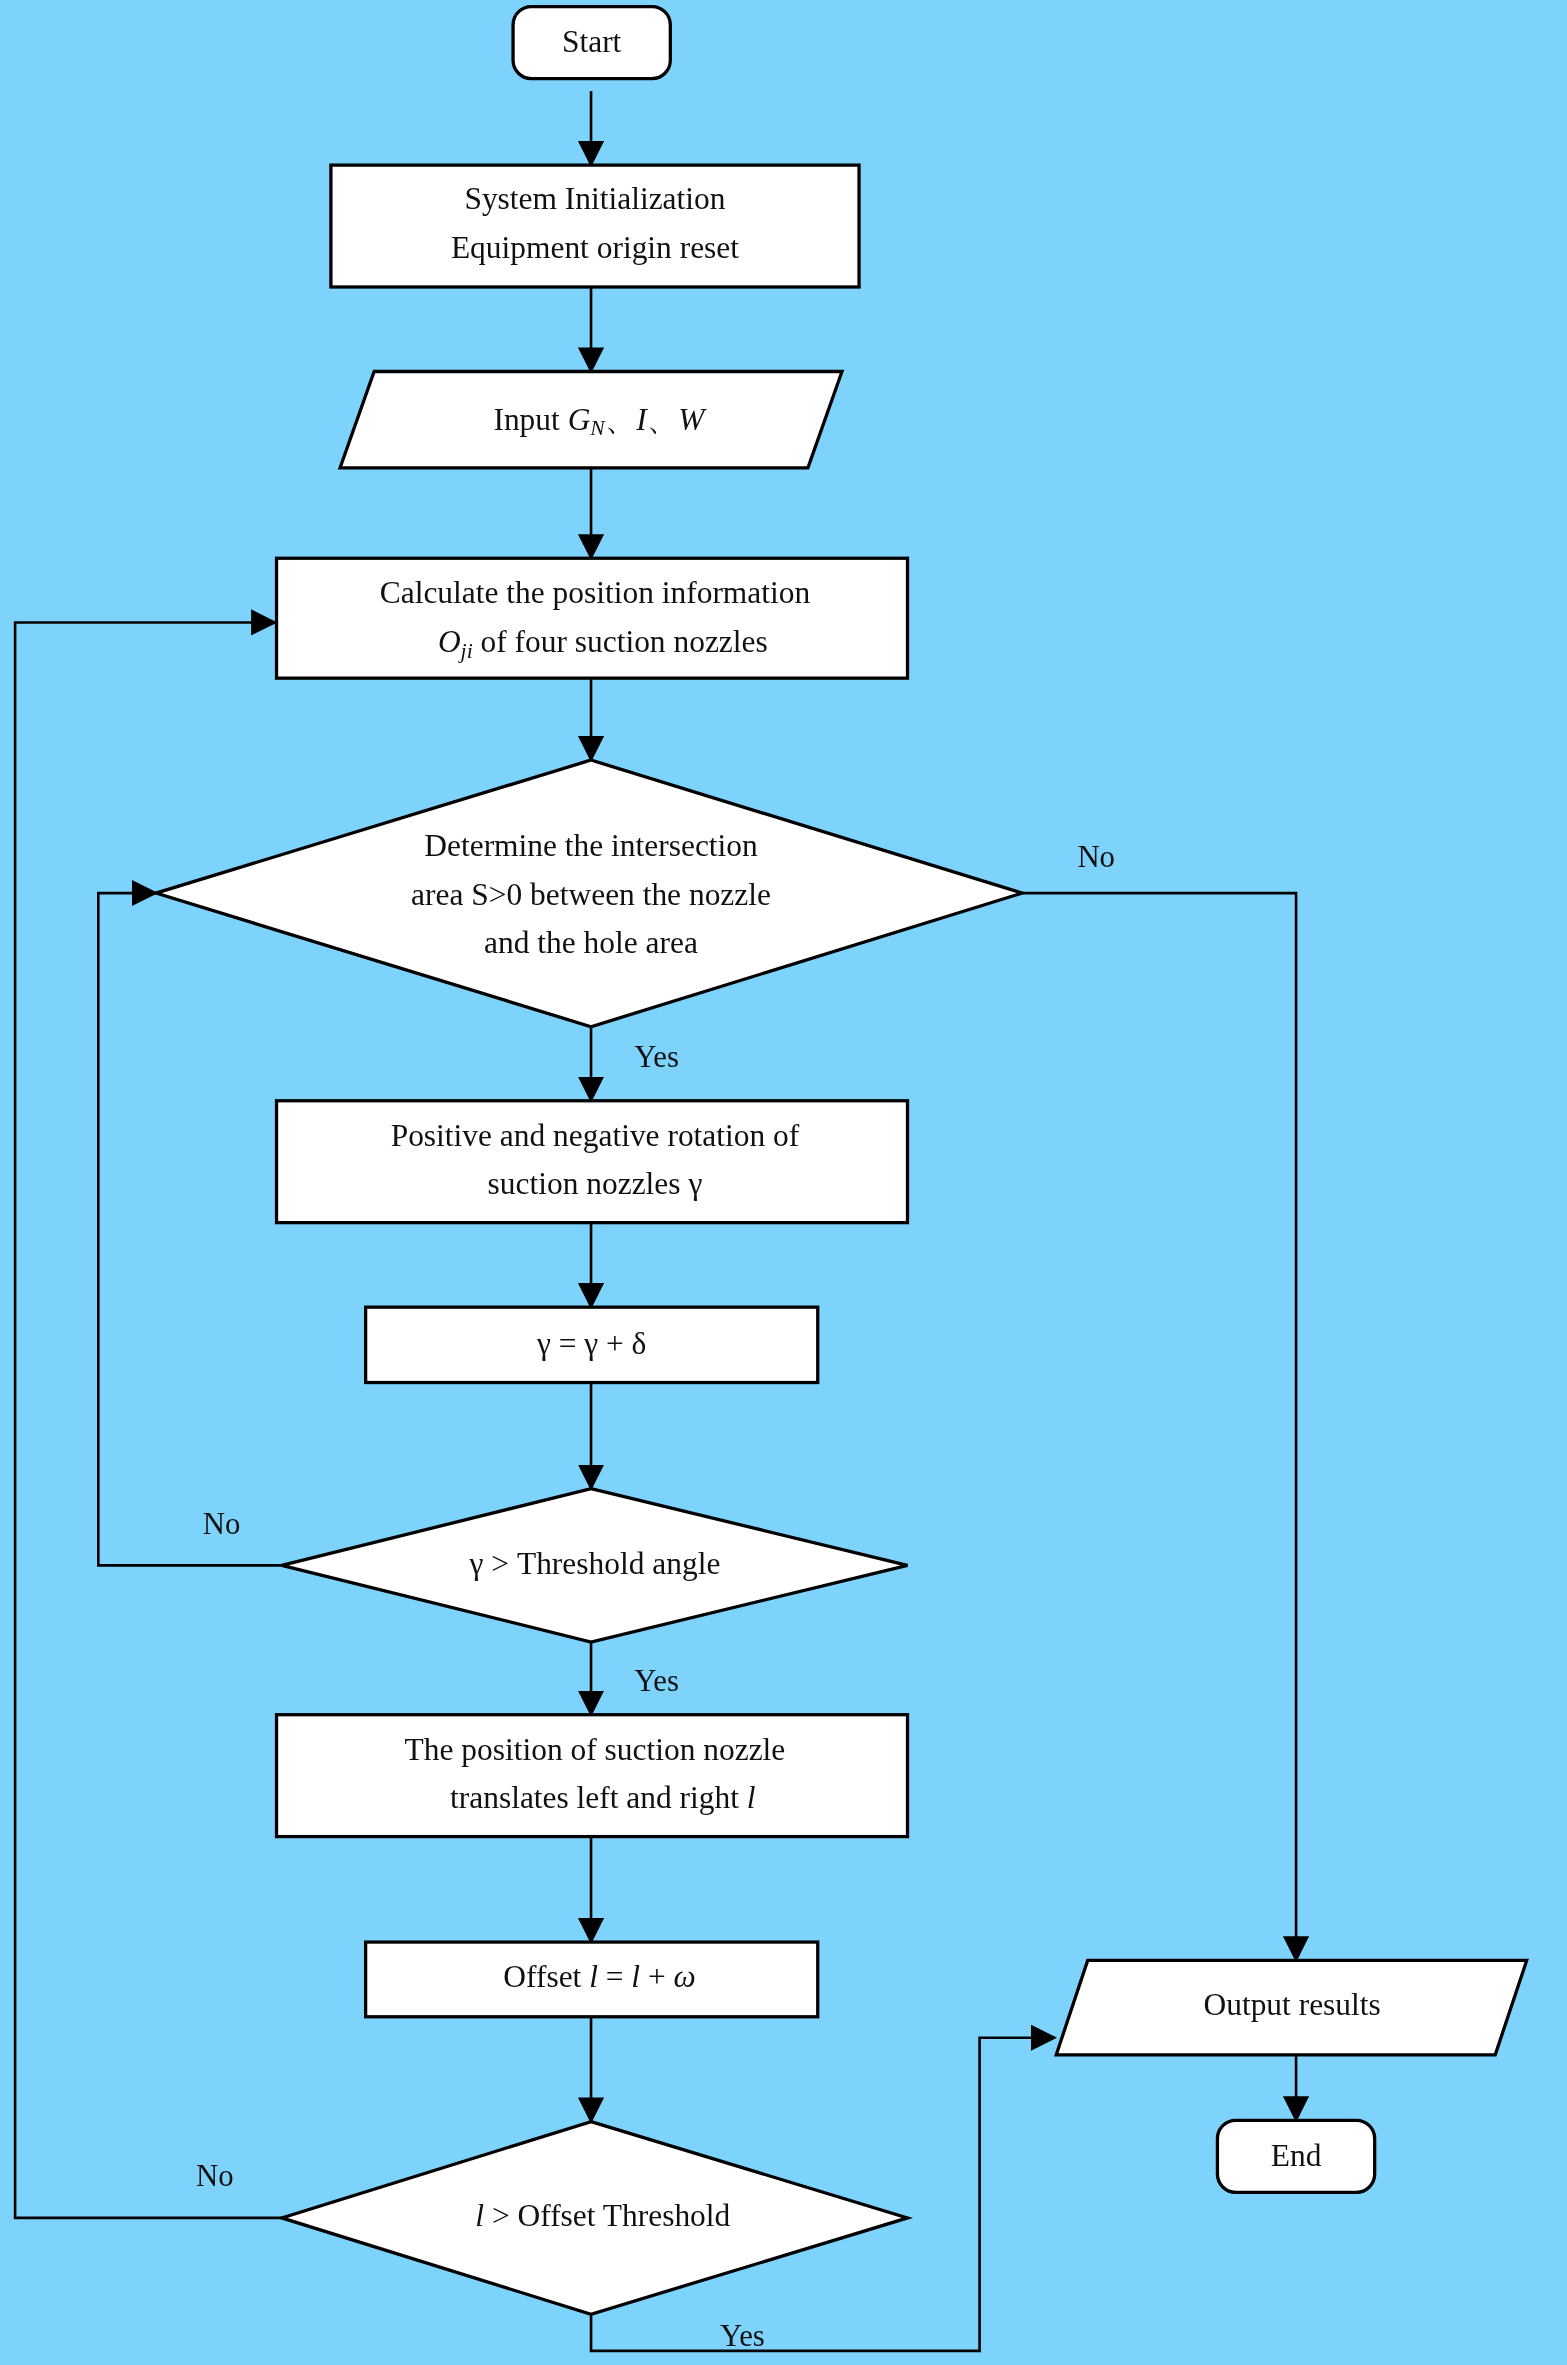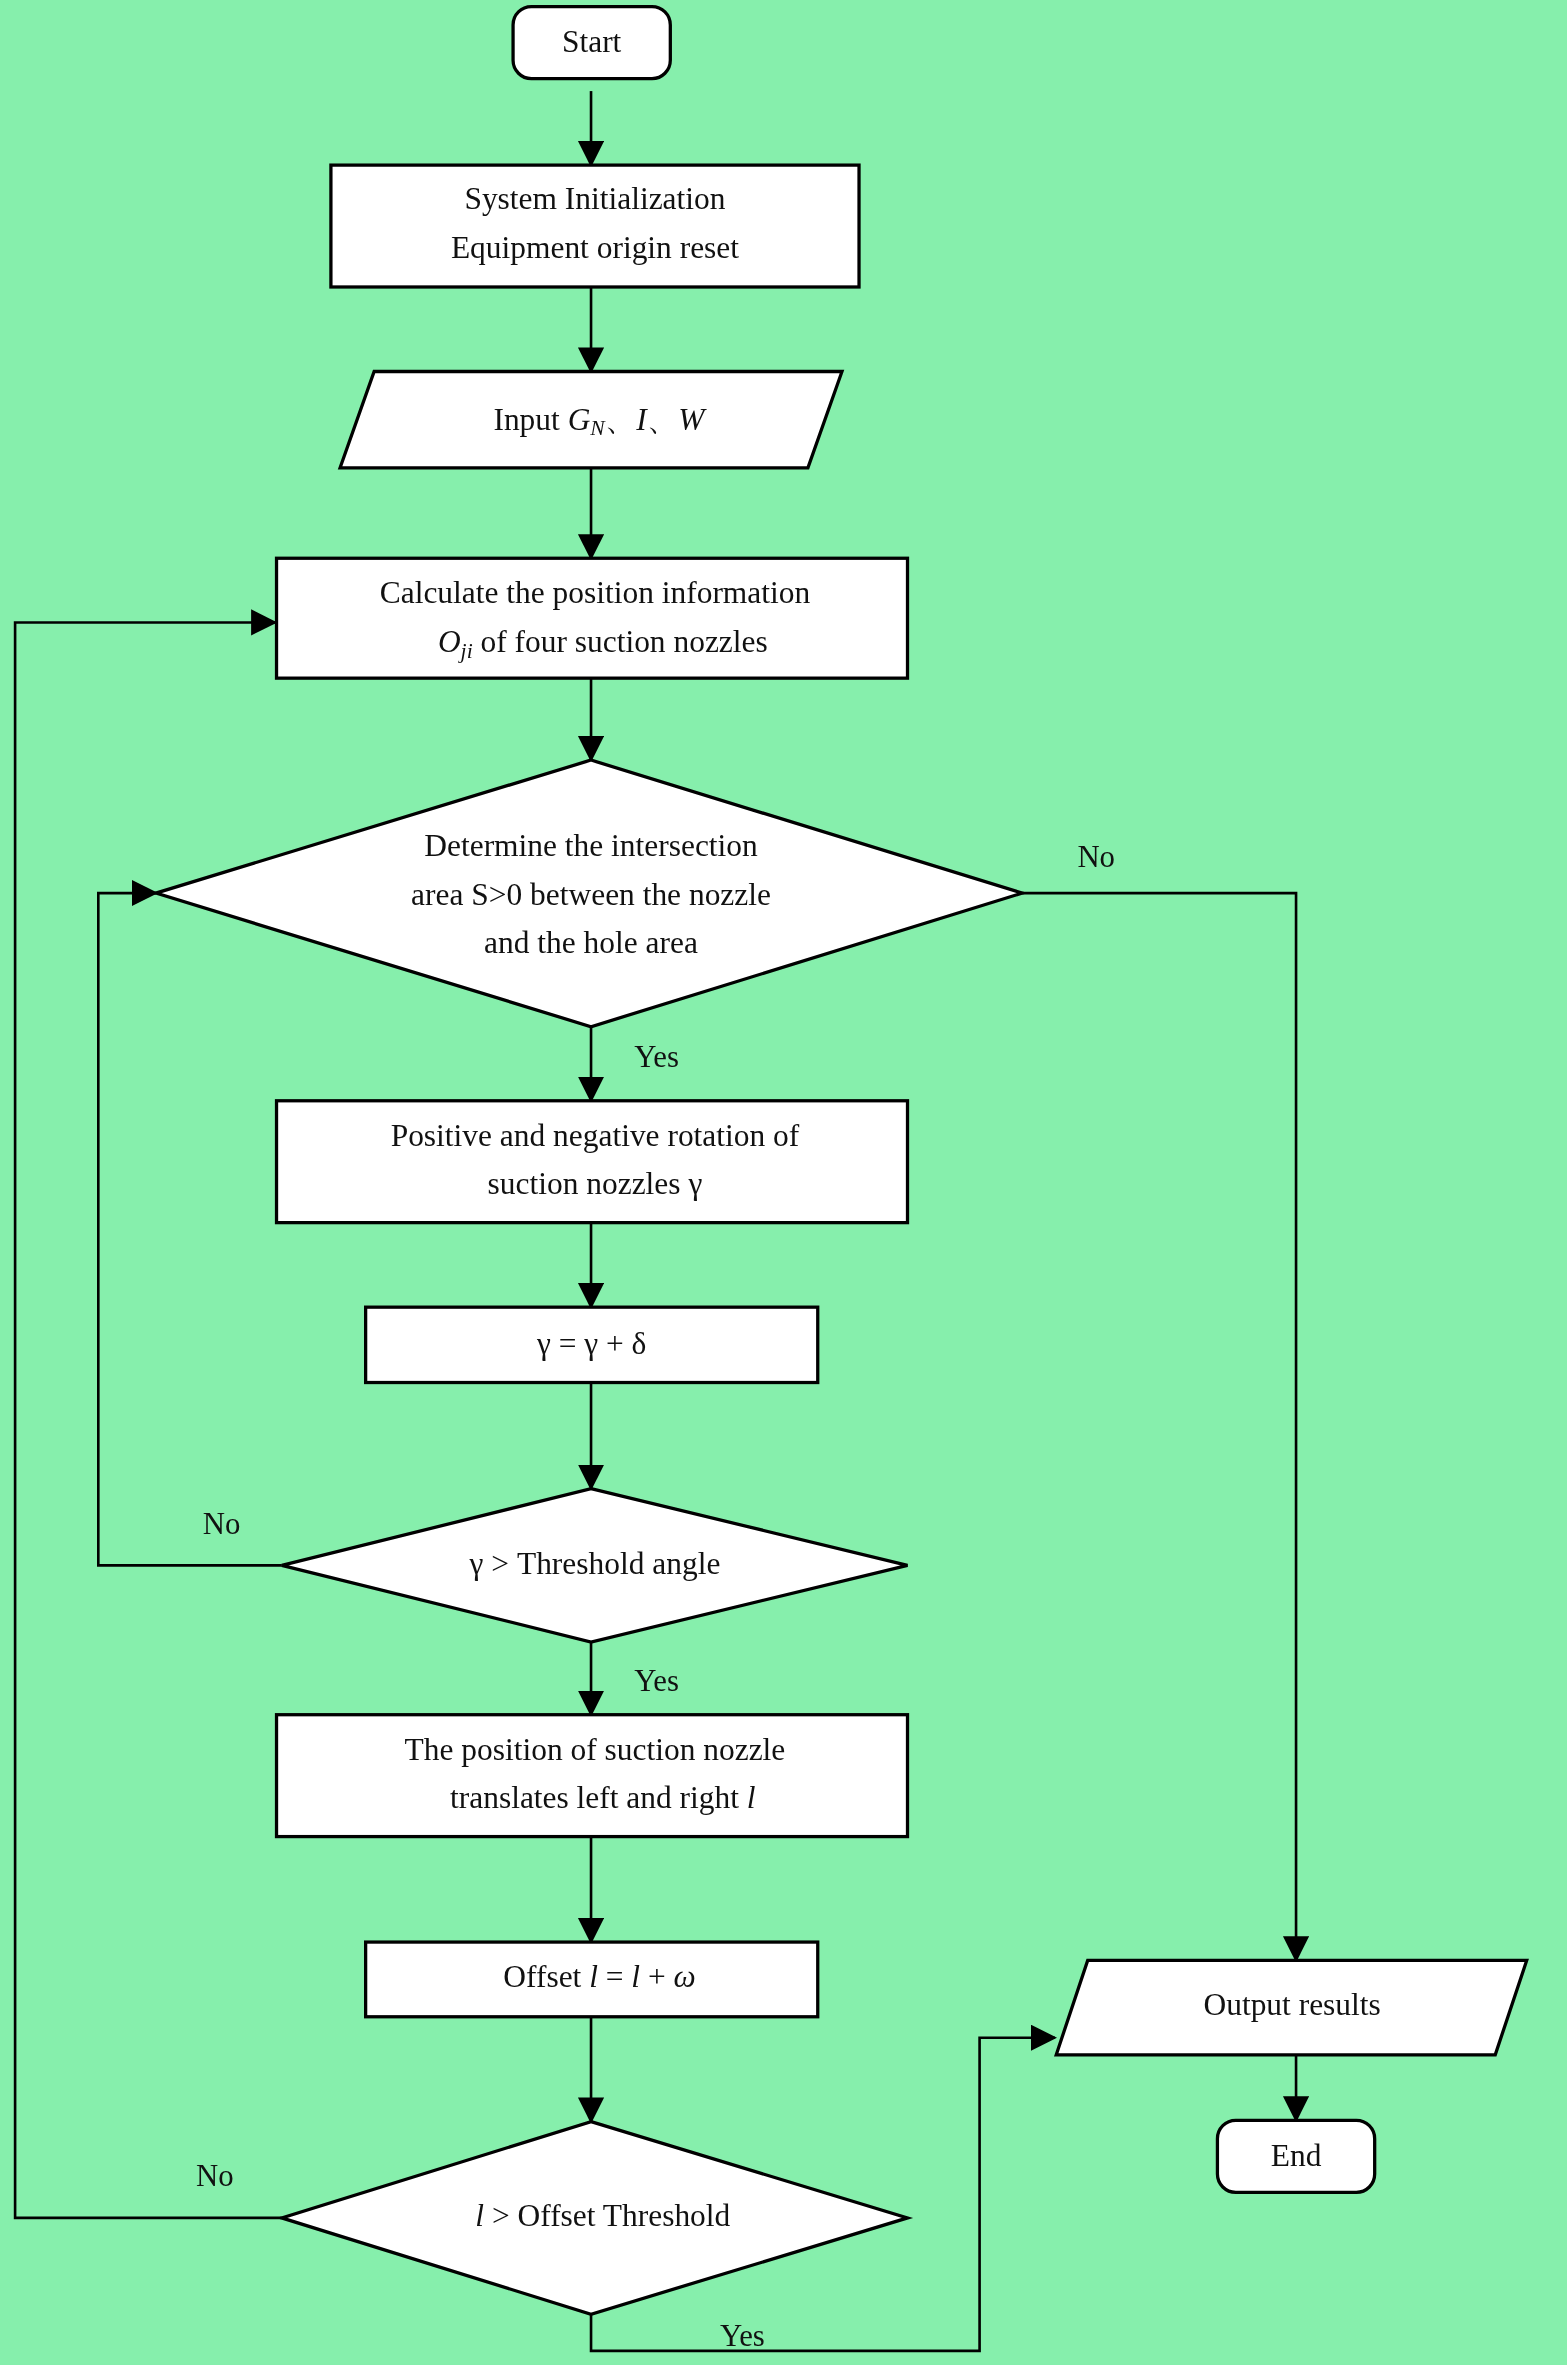--- a/index.html
+++ b/index.html
@@ -8,21 +8,21 @@
     padding: 0;
     background: #ffffff;
   }
   body {
     font-family: "Liberation Serif", "DejaVu Serif", serif;
   }
   #flow-root {
     position: relative;
     width: 1568px;
     height: 2366px;
-    background: #86efac;
+    background: #7dd3fc;
     overflow: hidden;
   }
   svg#flow-svg {
     position: absolute;
     left: 0;
     top: 0;
     width: 1568px;
     height: 2366px;
     display: block;
   }

